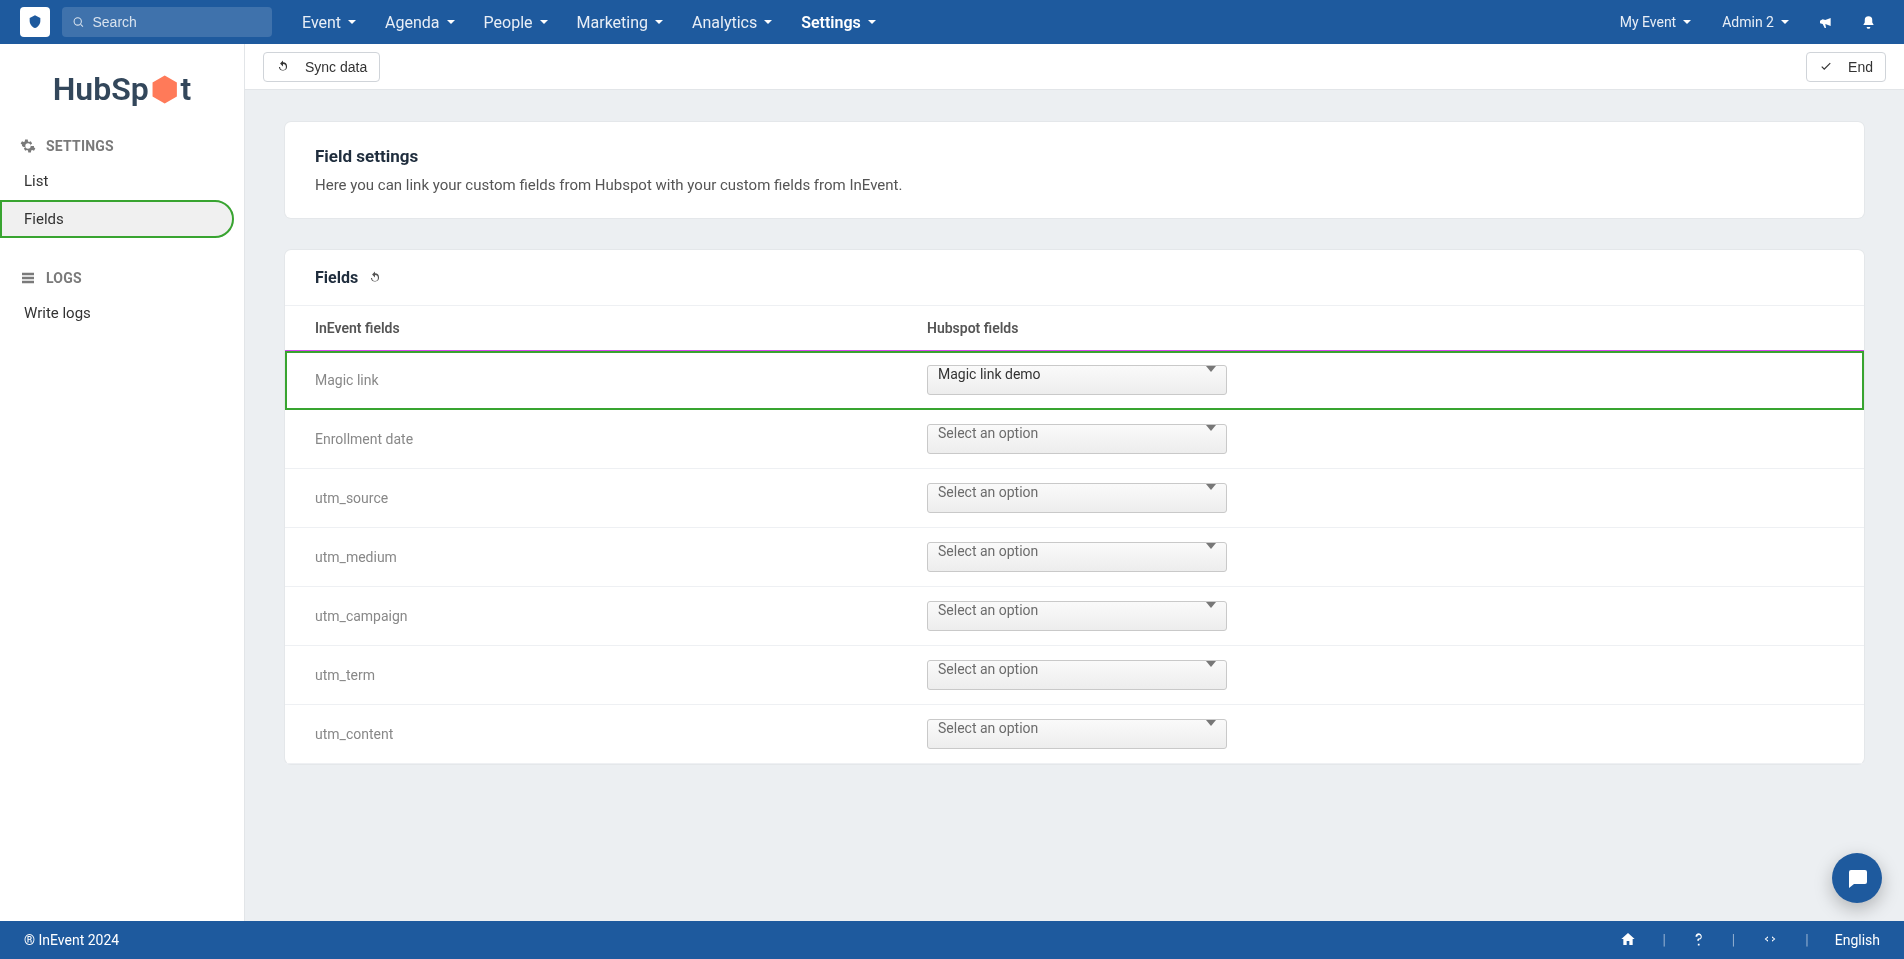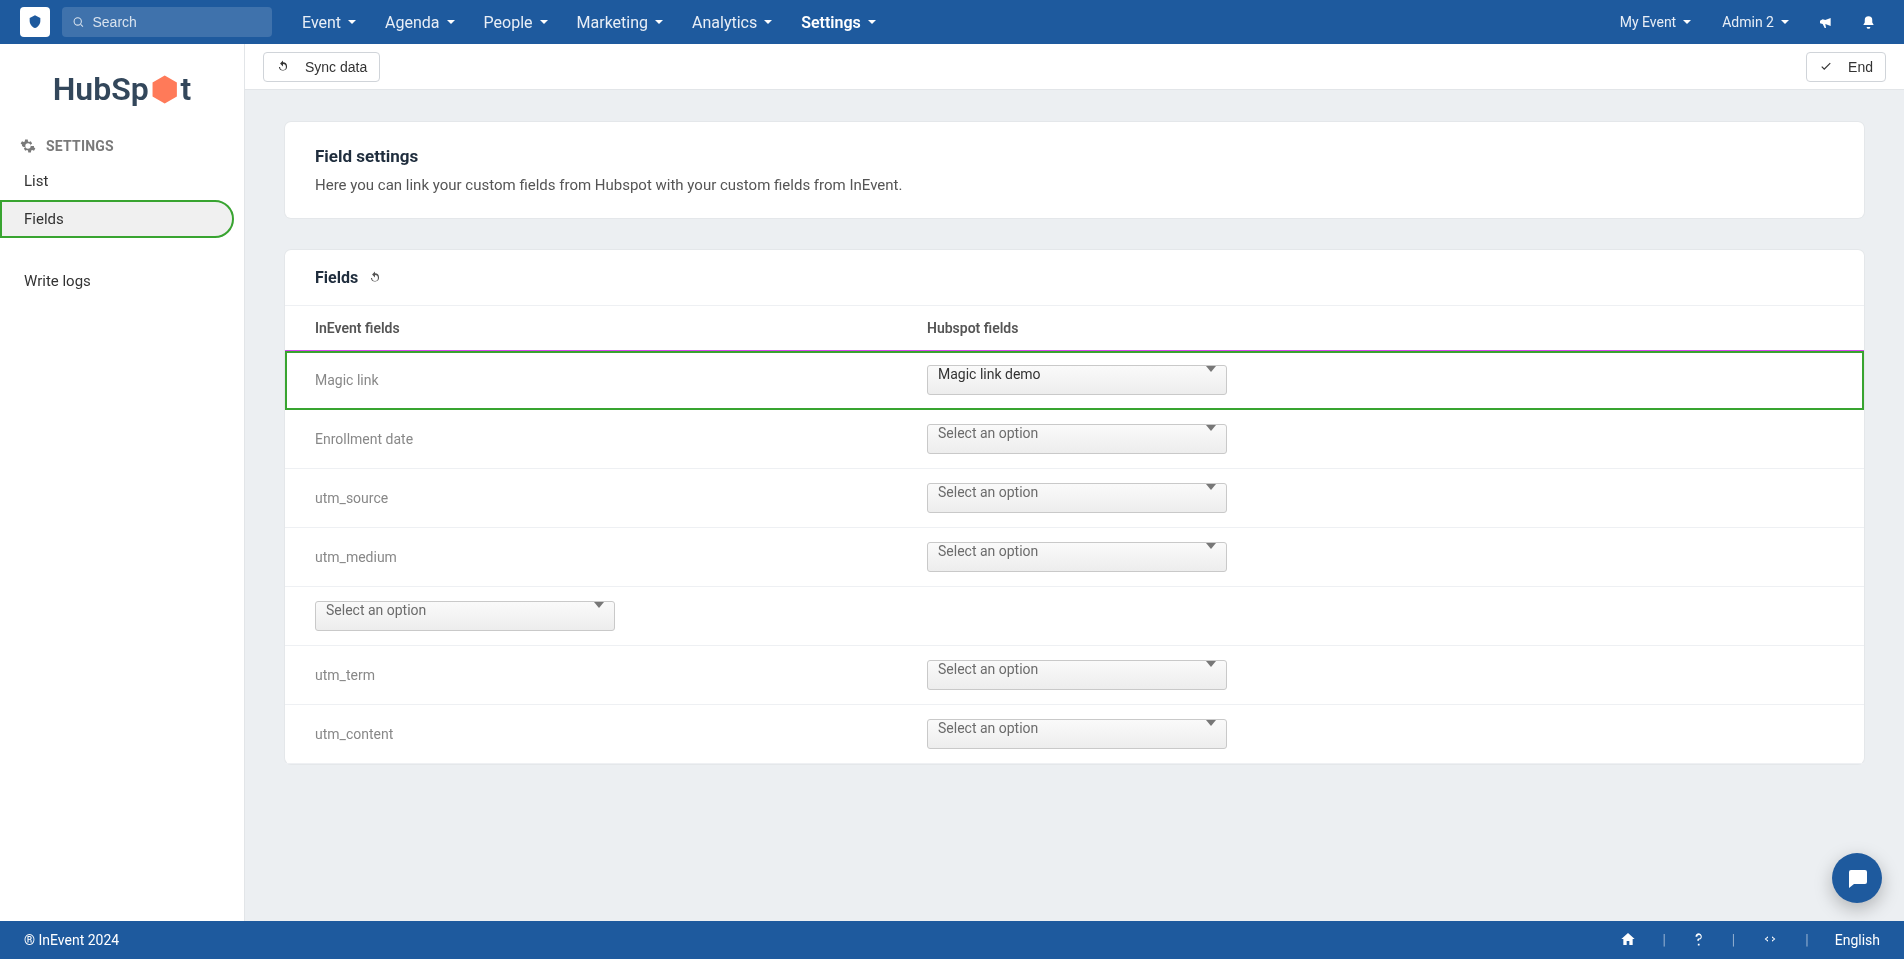--- a/index.html
+++ b/index.html
@@ -276,20 +276,26 @@
       <svg width="16" height="16" viewBox="0 0 24 24" fill="#7a7a7a">
           <path d="M12 8a4 4 0 1 0 0 8 4 4 0 0 0 0-8zm9 4a9 9 0 0 1-.2 1.9l2.2 1.7-2 3.4-2.6-1a7.3 7.3 0 0 1-1.6.9l-.4 2.7h-4l-.4-2.7a7.3 7.3 0 0 1-1.6-.9l-2.6 1-2-3.4 2.2-1.7A9 9 0 0 1 3 12a9 9 0 0 1 .2-1.9L1 8.4l2-3.4 2.6 1c.5-.4 1-.7 1.6-.9L7.6 2.4h4l.4 2.7c.6.2 1.1.5 1.6.9l2.6-1 2 3.4-2.2 1.7c.1.6.2 1.3.2 1.9z"></path>
         </svg>
       <span>SETTINGS</span>
     </div>
     <div class="side-item">List</div>
     <div class="side-item selected">Fields</div>
 
     <div style="height:24px"></div>
 
+    <div class="side-group-label">
+      <svg width="16" height="16" viewBox="0 0 24 24" fill="#7a7a7a">
+          <path d="M3 4h18v4H3zM3 10h18v4H3zM3 16h18v4H3z"></path>
+        </svg>
+      <span>LOGS</span>
+    </div>
     <div class="side-item">Write logs</div>
   </aside>
 
   <main class="content">
     <div class="toolbar">
       <button class="btn">
         <svg viewBox="0 0 24 24" fill="#333">
             <path d="M12 4V1L7 6l5 5V7a5 5 0 1 1-5 5H5a7 7 0 1 0 7-8z"></path>
           </svg>
         <span>Sync data</span>
@@ -352,20 +358,21 @@
           <div class="row">
             <div class="col-a">utm_medium</div>
             <div class="col-b">
               <div class="select">
                 <span>Select an option</span>
                 <span class="tri"></span>
               </div>
             </div>
           </div>
           <div class="row">
+            <div class="col-a">utm_campaign</div>
             <div class="col-b">
               <div class="select">
                 <span>Select an option</span>
                 <span class="tri"></span>
               </div>
             </div>
           </div>
           <div class="row">
             <div class="col-a">utm_term</div>
             <div class="col-b">

